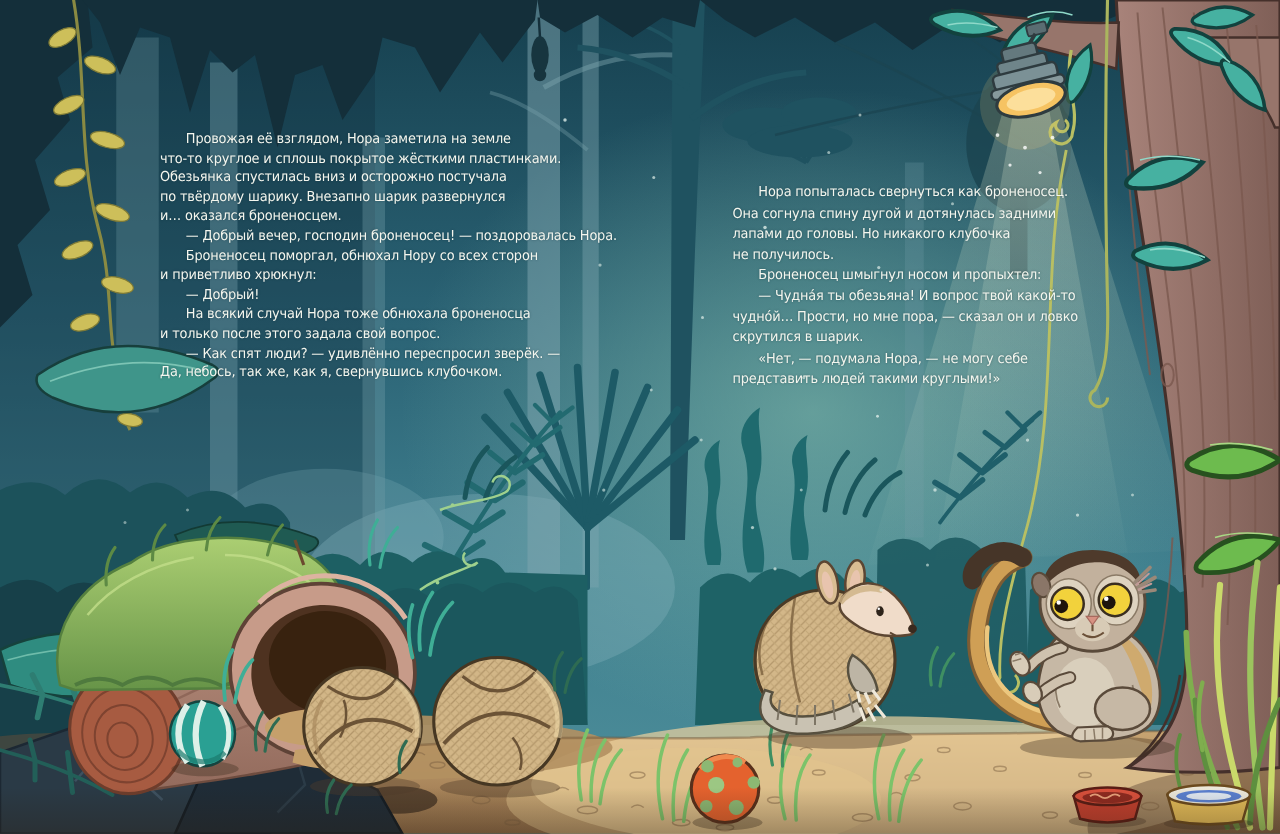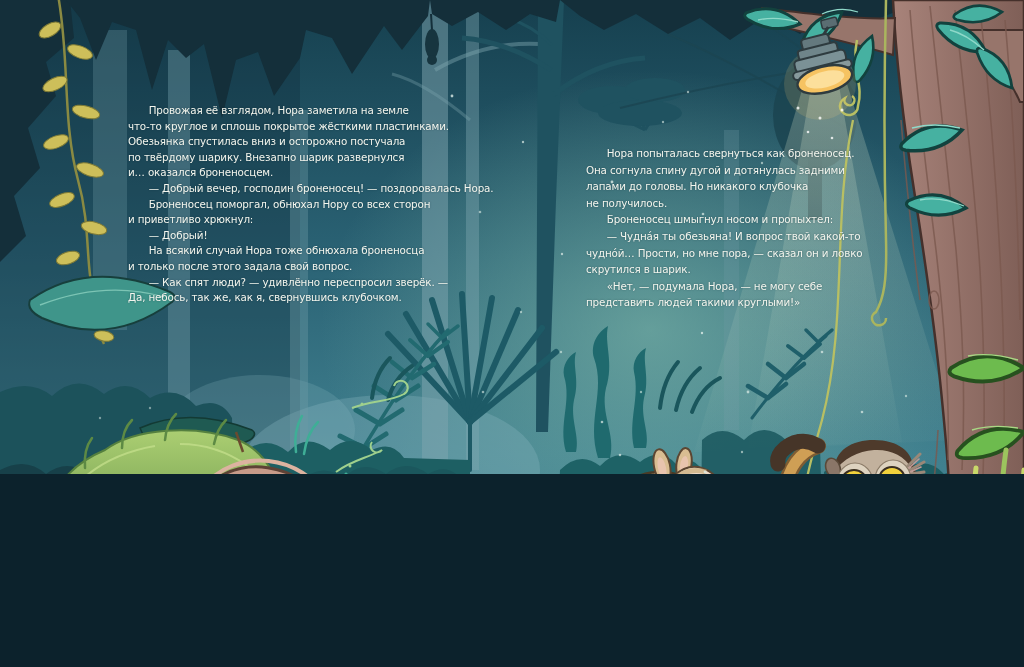--- a/index.html
+++ b/index.html
@@ -1,16 +1,16 @@
 <!DOCTYPE html>
 <html><head>
 <meta charset="utf-8">
 <style>
   html,body{margin:0;padding:0;background:#0c222c;}
-  .page{position:relative;width:1024px;height:474px;overflow:hidden;
+  .page{position:relative;width:1024px;height:667px;overflow:hidden;
         font-family:"DejaVu Sans",sans-serif;}
   .page svg{position:absolute;left:0;top:0;}
   .text-block{position:absolute;color:#f4f6ee;font-size:11px;
       letter-spacing:-0.15px;transform:scaleX(0.94);transform-origin:left top;
       text-shadow:0 0 2px rgba(10,40,50,.45);}
   .text-block .line{white-space:nowrap;}
   .text-block.left .line{height:15.6px;line-height:15.6px;}
   .text-block.right .line{height:16.6px;line-height:16.6px;}
   .text-block .indent{padding-left:22px;}
 </style>

